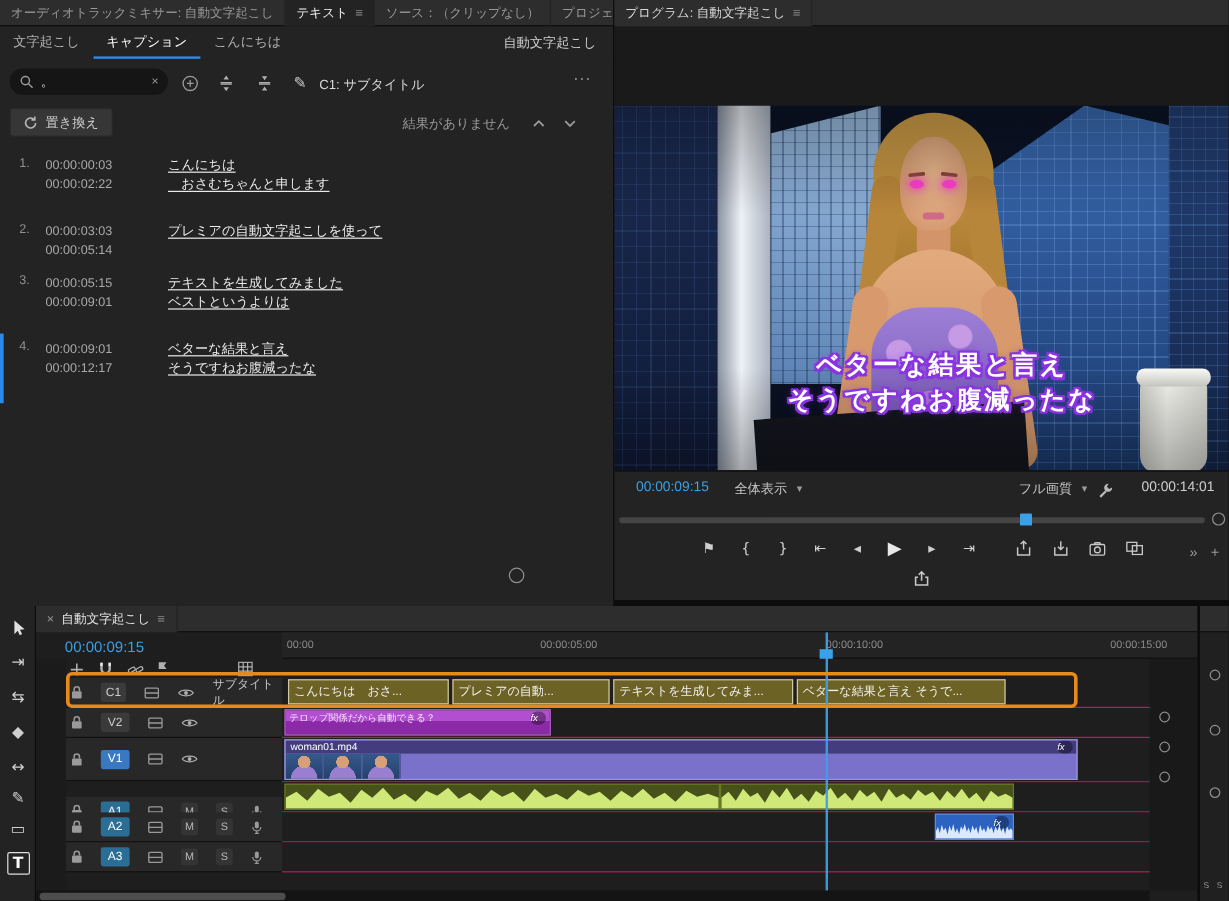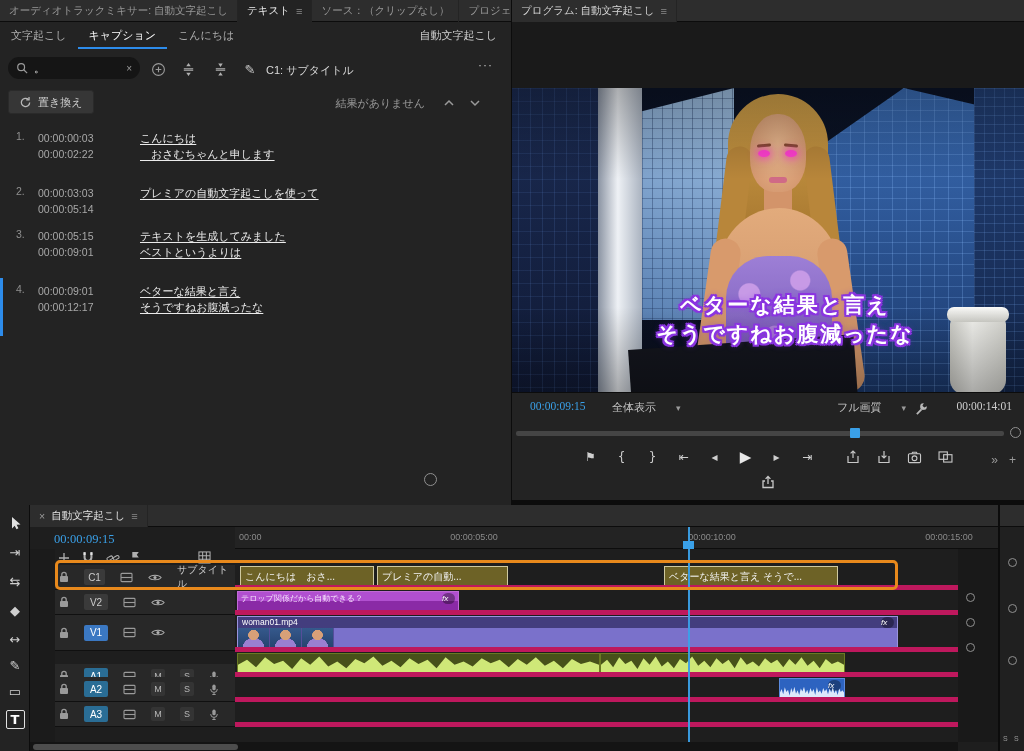--- a/index.html
+++ b/index.html
@@ -5,21 +5,21 @@
   *{margin:0;padding:0;box-sizing:border-box}
   html,body{width:1024px;height:751px}
   body{position:relative;background:#0c0c0c;font-family:"Liberation Sans","DejaVu Sans",sans-serif;font-size:11px;color:#c8c8c8;overflow:hidden}
   .abs{position:absolute}
   svg{display:block}
   .panel{position:absolute;background:#232323;overflow:hidden}
   .tabbar{position:absolute;left:0;right:0;top:0;height:22px;background:#2d2d2d;border-bottom:1px solid #0c0c0c;display:flex;align-items:center;font-size:10.5px;color:#989898;white-space:nowrap}
   .tab{height:22px;display:flex;align-items:center;gap:6px;padding:0 9px;border-right:1px solid #242424}
   .tab.active{background:#232323;color:#ececec}
   .mglyph{color:#8a8a8a;font-size:11px}
-  .mono{font-family:Liberation Serif, serif}
+  .mono{font-family:Liberation Sans, sans-serif}
   
   .subtabs{position:absolute;left:0;right:0;top:23px;height:26px;display:flex;align-items:flex-end;background:#232323}
   .subtab{height:24px;line-height:20px;padding:0 11px;color:#b0b0b0;border-bottom:2px solid transparent}
   .subtab.active{color:#fff;border-bottom-color:#2d8ceb}
   .auto-btn{position:absolute;right:14px;top:28px;color:#cfcfcf}
   .searchbox{position:absolute;left:8px;top:57px;width:132px;height:22px;background:#151515;border-radius:11px;display:flex;align-items:center;padding:0 8px;gap:6px;color:#e0e0e0}
   .searchbox .val{flex:1}
   .tbtn{position:absolute;top:59px;display:flex;align-items:center;justify-content:center;width:20px;height:20px}
   .more{position:absolute;right:18px;top:58px;color:#c0c0c0;font-size:12px;letter-spacing:1px}
   .replace{position:absolute;left:8px;top:90px;height:24px;background:#363636;border:1px solid #2a2a2a;border-radius:3px;display:flex;align-items:center;gap:6px;padding:0 10px;color:#cfcfcf}
@@ -30,40 +30,40 @@
   .cap-num{position:absolute;left:16px;top:3px;color:#909090;font-size:10.5px}
   .cap-tc{position:absolute;left:38px;top:3px;color:#a8a8a8;font-size:10.5px;line-height:16px}
   .cap-tx{position:absolute;left:140px;top:3px;color:#ebebeb;font-size:11px;line-height:16px}
   .cap-tx div{text-decoration:underline;text-underline-offset:2px}
   .knob{border:1.5px solid #909090;border-radius:50%}
   
   #video{position:absolute;left:0;top:88px;width:512px;height:304px;background:linear-gradient(180deg,#0b1326,#0a1020);overflow:hidden}
   #video .abs{position:absolute}
   .pm-ctl{position:absolute;left:0;right:0;top:392px;bottom:0;background:#232323;border-top:1px solid #0c0c0c}
   .pm-tc{position:absolute;top:7px;font-size:11.5px}
-  .drop{position:absolute;top:7px;display:flex;align-items:center;gap:20px;color:#c4c4c4}
+  .drop{position:absolute;top:7px;display:flex;align-items:center;gap:8px;color:#c4c4c4}
   .caret{font-size:9px;color:#9a9a9a}
   .scrub{position:absolute;left:4px;right:20px;top:38px;height:5px;background:#454545;border-radius:2px}
   .transport{position:absolute;left:0;right:0;top:55px;display:flex;justify-content:center;align-items:center;gap:13px}
   .tbt{width:18px;height:18px;display:flex;align-items:center;justify-content:center;color:#cfcfcf;font-family:"DejaVu Sans",sans-serif;font-size:12px}
   .vcap{position:absolute;left:0;right:0;top:202px;text-align:center;padding-left:34px;font-size:21px;font-weight:bold;line-height:29px;letter-spacing:2px;color:#fff;
     text-shadow:-2px -2px 0 #8a34e0,2px -2px 0 #8a34e0,-2px 2px 0 #8a34e0,2px 2px 0 #8a34e0,0 -2px 0 #8a34e0,0 2px 0 #8a34e0,-2px 0 0 #8a34e0,2px 0 0 #8a34e0,0 0 7px rgba(130,50,220,.95)}
   
   #toolstrip{position:absolute;left:0;top:505px;width:30px;height:246px;background:#232323;border-right:1px solid #0c0c0c}
   .tool{position:absolute;left:0;width:30px;height:24px;display:flex;align-items:center;justify-content:center;color:#cfcfcf;font-family:"DejaVu Sans",sans-serif;font-size:13px}
   .tool.sel{color:#fff}
   .tool.sel .tbox{border:1px solid #e0e0e0;border-radius:2px;width:19px;height:19px;line-height:17px;text-align:center;font-weight:bold}
   #tl{position:absolute;left:30px;top:505px;width:968px;height:246px;background:#1e1e1e;overflow:hidden}
   .tl-tc{position:absolute;left:24px;top:27px;font-size:12.5px}
   .blue{color:#3aa0e8}
   .ruler{position:absolute;left:205px;right:0;top:22px;height:22px;background:#232323;border-bottom:1px solid #0d0d0d;font-size:9px;color:#8a8a8a}
   .rlab{position:absolute;top:5px;white-space:nowrap}
   .gutter{position:absolute;left:0;top:44px;bottom:9px;width:25px;background:#1b1b1b}
   .th{position:absolute;left:25px;width:180px;background:#282828;border-bottom:1px solid #101010;display:flex;align-items:center;gap:15px;padding:0 4px}
-  .tc{position:absolute;left:205px;width:723px;background:#1e1e1e;border-bottom:5px solid #be185d;overflow:hidden}
+  .tc{position:absolute;left:205px;width:723px;background:#1e1e1e;border-bottom:1px solid #be185d;overflow:hidden}
   .tlabel{width:24px;height:16px;border-radius:2px;background:#3a3a3a;color:#ccc;font-size:10px;display:flex;align-items:center;justify-content:center}
   .tlabel.v1{background:#3b78c2;color:#fff}
   .tlabel.au{background:#2a6d95;color:#fff}
   .ms{width:14px;height:14px;background:#343434;border-radius:2px;color:#b8b8b8;font-size:9px;display:flex;align-items:center;justify-content:center}
   .ttext{color:#c8c8c8;font-size:10px}
   .capclip{position:absolute;top:1px;height:21px;background:#6d6226;border:1px solid #cfc9a0;color:#f2f2f2;font-size:10px;line-height:19px;padding:0 4px;white-space:nowrap;overflow:hidden}
   .fx{position:absolute;top:1px;right:3px;width:13px;height:11px;background:rgba(0,0,0,.35);border-radius:6px;color:#fff;font-size:8px;font-style:italic;line-height:11px}
   .v2clip{position:absolute;top:1px;height:22px;left:2px;width:222px;background:linear-gradient(180deg,#b14fd0 0 45%,#8a2aa6 45%);border:1px solid #c06ad6;color:#f6e4fb;font-size:8px;padding:1px 3px;white-space:nowrap;overflow:hidden}
   .v1clip{position:absolute;top:1px;height:34px;left:2px;width:661px;background:#7a71cb;border:1px solid #9a93dd;overflow:hidden}
   .v1bar{position:absolute;left:0;right:0;top:0;height:11px;background:#433d7e;color:#fff;font-size:8.5px;line-height:11px;padding:0 4px}
@@ -404,20 +404,21 @@
         <svg width="14" height="9" viewBox="0 0 16 10">
           <path d="M1 5C3.5 1.5 12.5 1.5 15 5 12.5 8.5 3.5 8.5 1 5z" fill="none" stroke="#b0b0b0" stroke-width="1.2"></path>
           <circle cx="8" cy="5" r="1.8" fill="#b0b0b0"></circle>
         </svg>
       </span>
     <span class="ttext">サブタイトル</span>
   </div>
   <div class="tc" style="top:60px;height:25px">
     <div class="capclip" style="left:5px;width:134px"><span>こんにちは　おさ...</span></div>
     <div class="capclip" style="left:142px;width:131px"><span>プレミアの自動...</span></div>
+    <div class="capclip" style="left:276px;width:150px"><span>テキストを生成してみま...</span></div>
     <div class="capclip" style="left:429px;width:174px"><span>ベターな結果と言え そうで...</span></div>
   </div>
 
   <div class="th" style="top:85px;height:25px">
     <span>
         <svg width="10" height="12" viewBox="0 0 10 12">
           <rect x="1" y="5" width="8" height="6" rx="1" fill="#9a9a9a"></rect>
           <path d="M2.8 5V3.5a2.2 2.2 0 0 1 4.4 0V5" fill="none" stroke="#9a9a9a" stroke-width="1.3"></path>
         </svg>
       </span>

